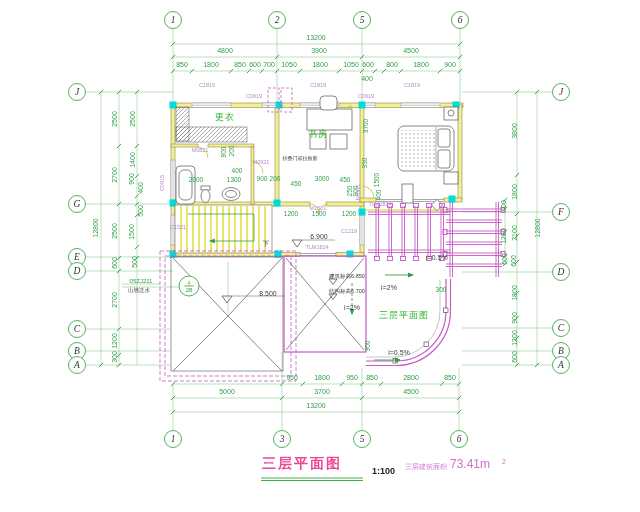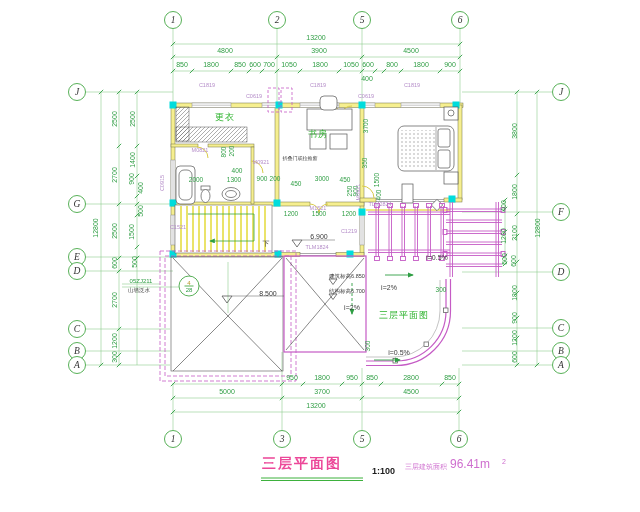--- a/index.html
+++ b/index.html
@@ -511,16 +511,16 @@
     </div>
 
 <div id="detail-marker">
   <span class="num">4</span>
   <span class="den">28</span>
 </div>
 
 <span class="dtitle">三层平面图</span>
 <span class="dscale">1:100</span>
 <span class="area-l">三层建筑面积</span>
-<span class="area-v">96.41m</span>
+<span class="area-v">73.41m</span>
 <span class="area-s">2</span>
 
 </div>
 
 </body></html>

